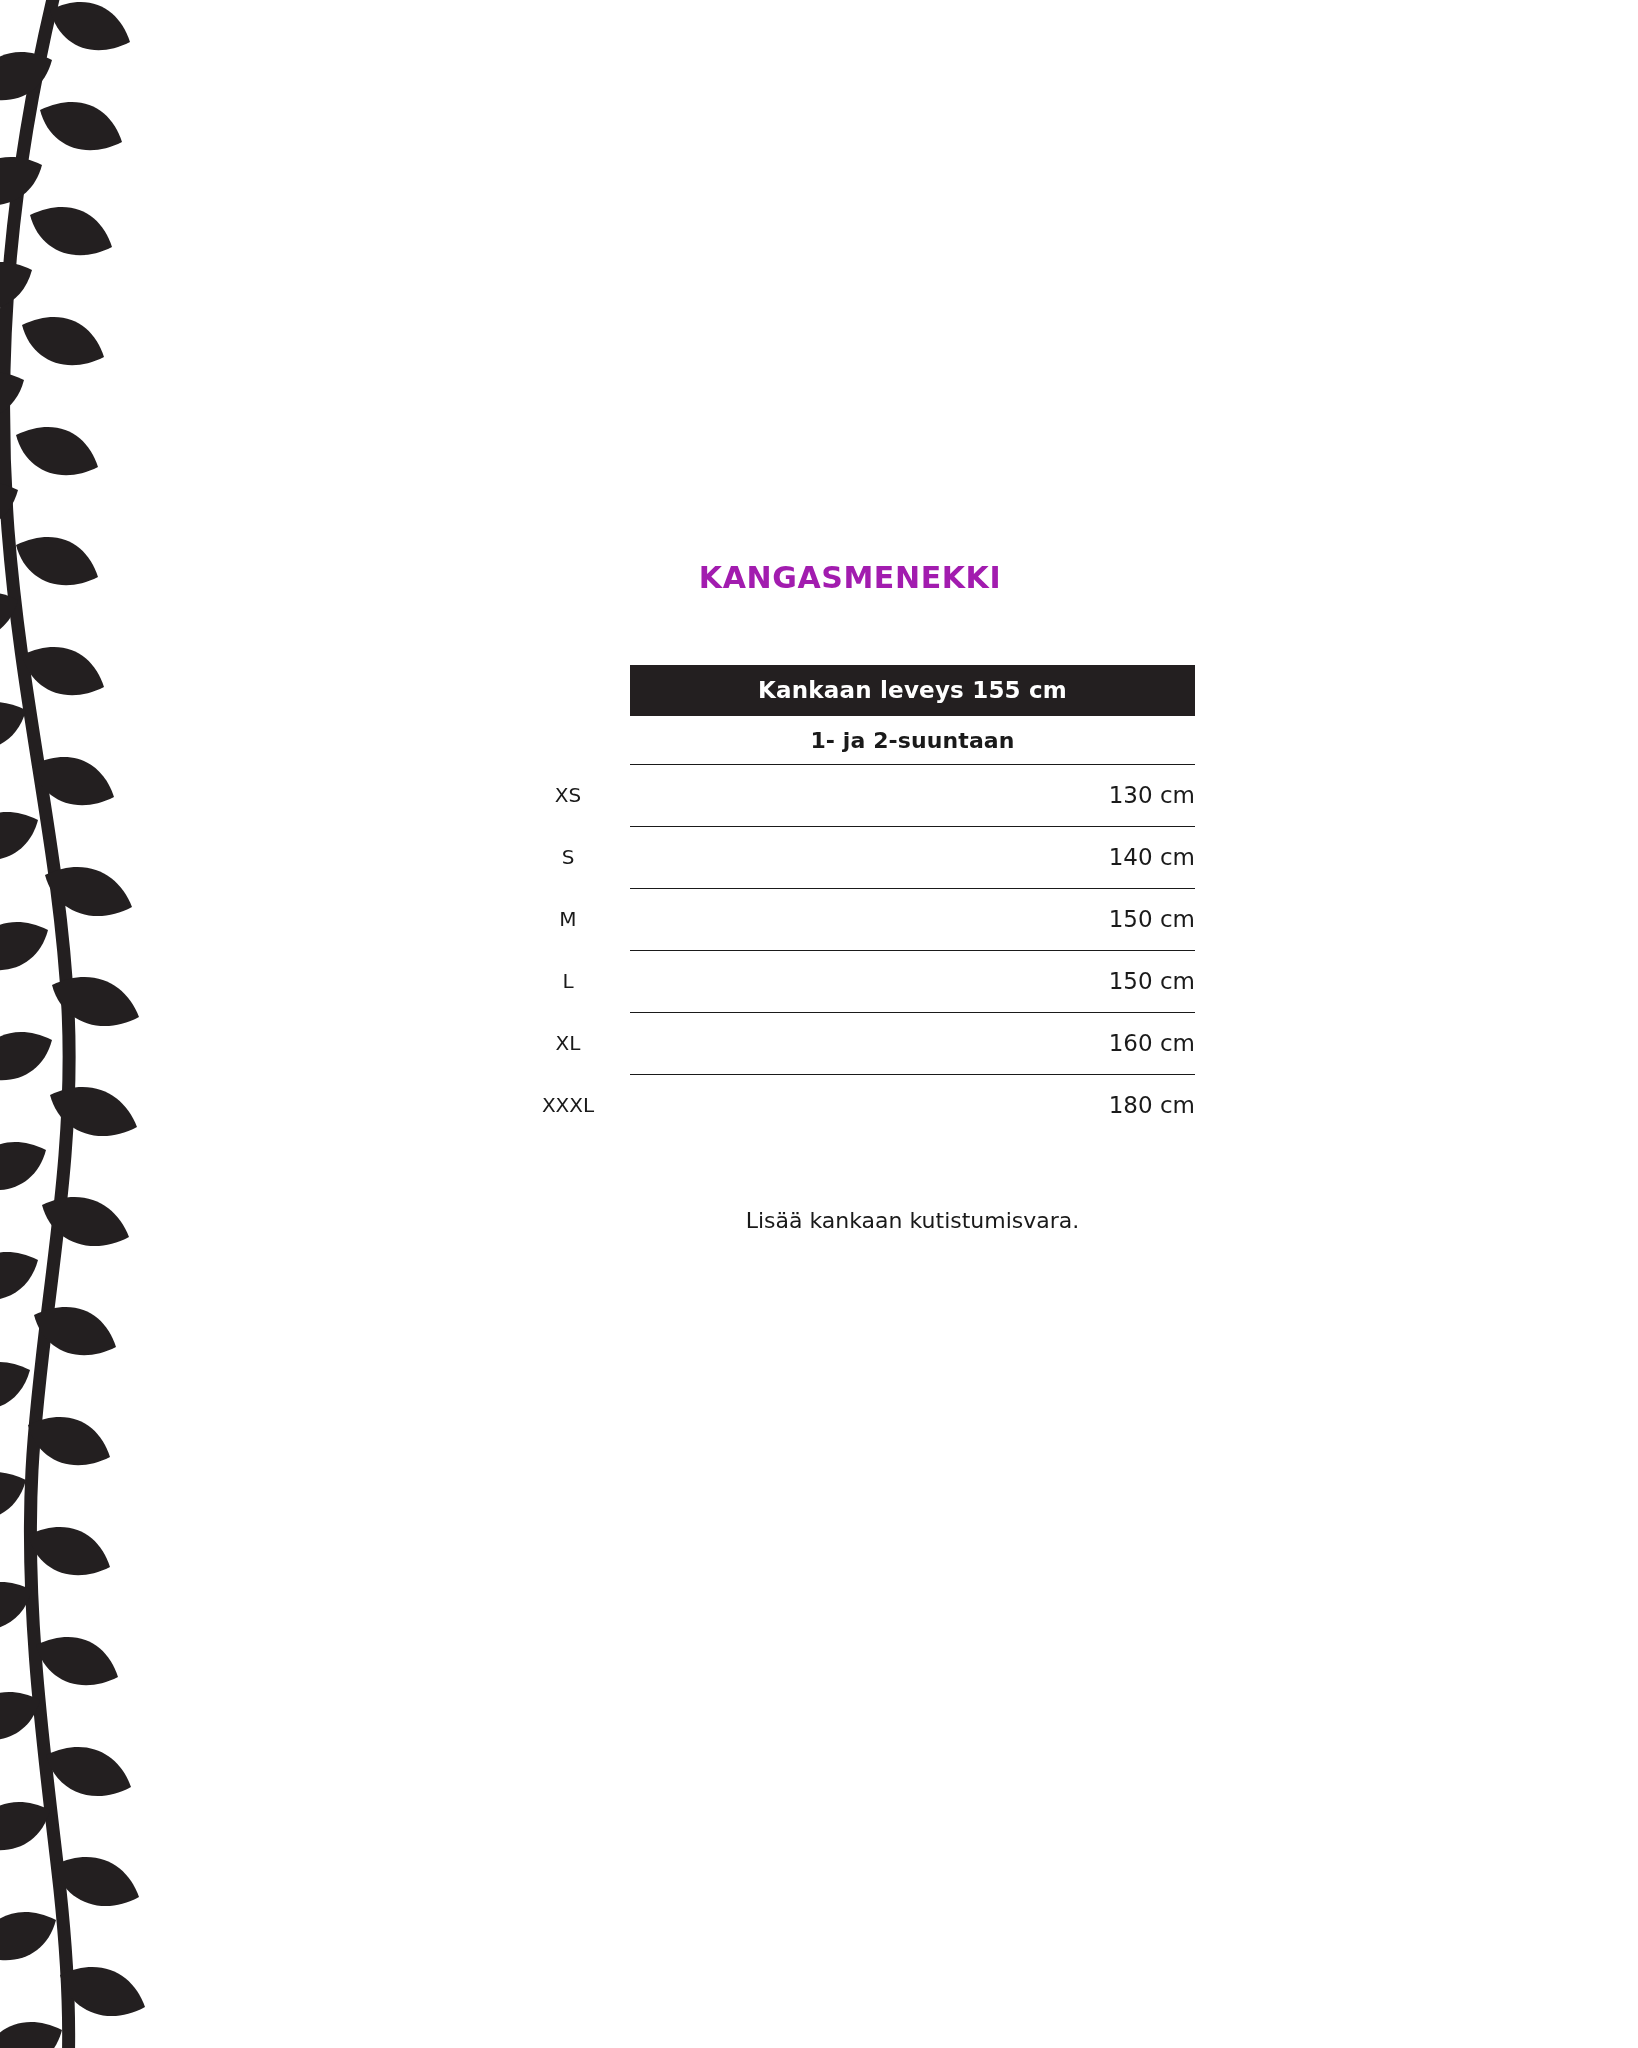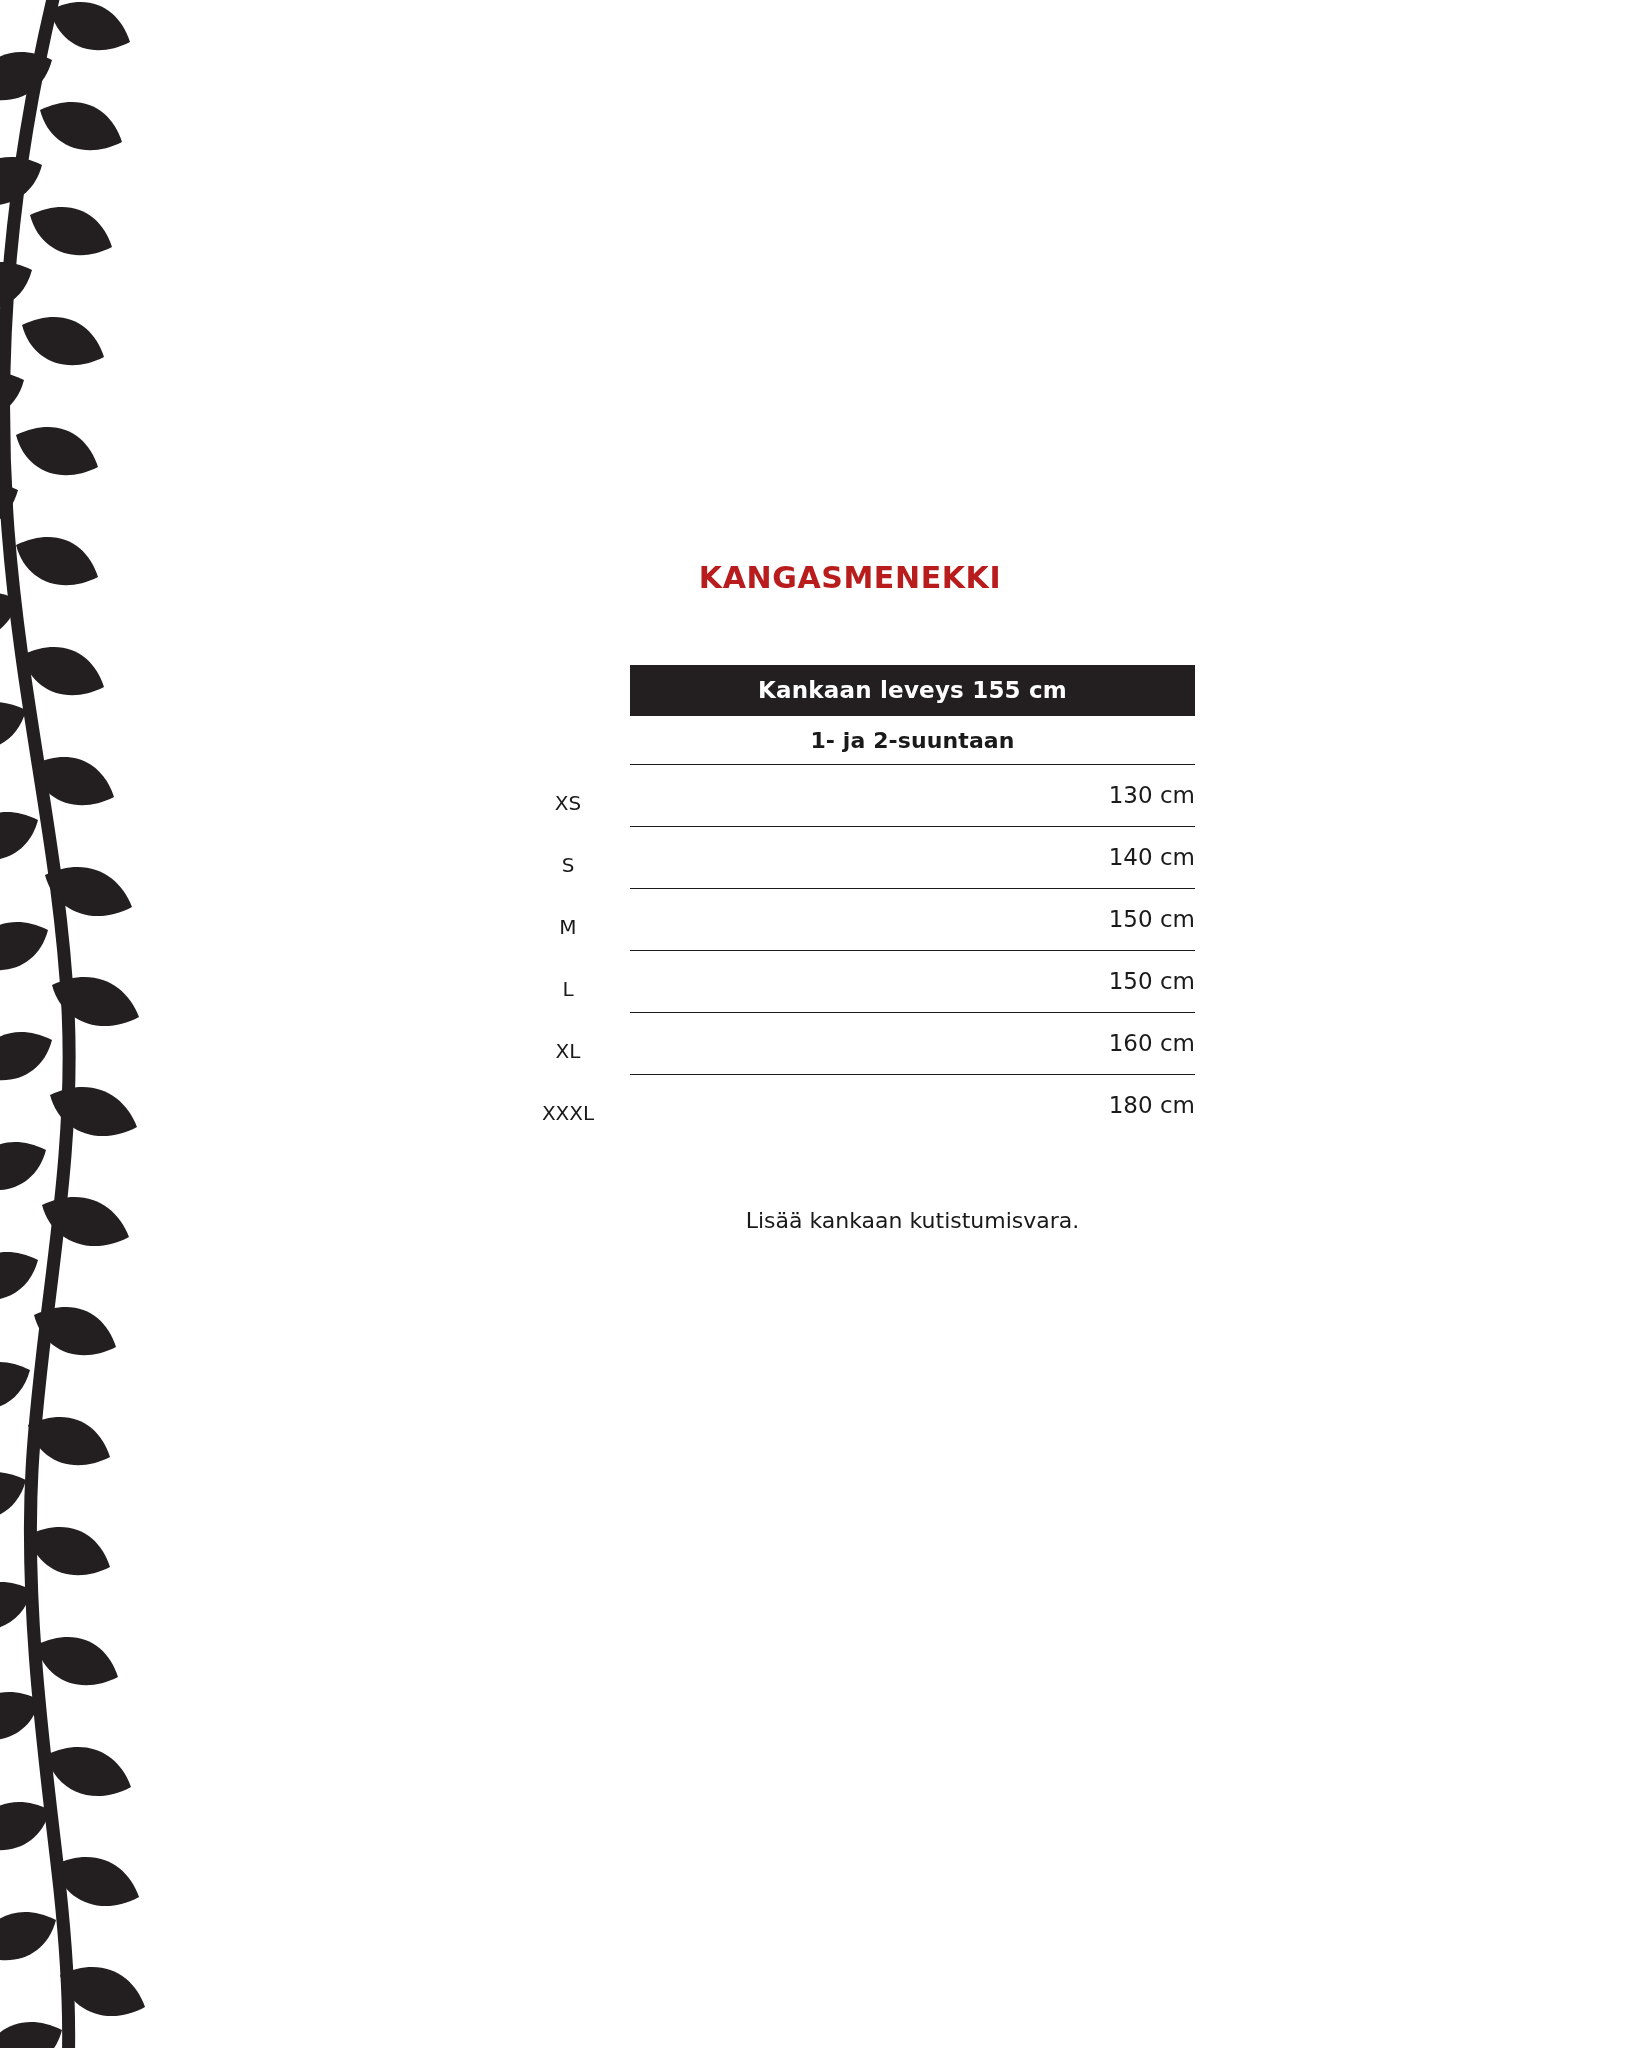--- a/index.html
+++ b/index.html
@@ -33,21 +33,21 @@
     top: 560px;
     width: 700px;
   }
 
   .doc-title {
     font-size: 30px;
     font-weight: 700;
     letter-spacing: 0.6px;
     text-align: center;
     margin: 0 0 70px 0;
-    color: #b91c1c;
+    color: #a21caf;
   }
 
   .table-wrap {
     position: relative;
     margin-left: 130px;
     width: 565px;
   }
 
   .header-band {
     background: #231f20;
@@ -73,21 +73,21 @@
     height: 61px;
     border-bottom: 1.6px solid #1a1a1a;
   }
   .row:last-child {
     border-bottom: none;
   }
 
   .row .size {
     position: absolute;
     left: -112px;
-    top: 8px;
+    top: 0;
     width: 100px;
     text-align: center;
     font-size: 20px;
     line-height: 61px;
     font-weight: 400;
     color: #1a1a1a;
   }
 
   .row .value {
     text-align: right;

